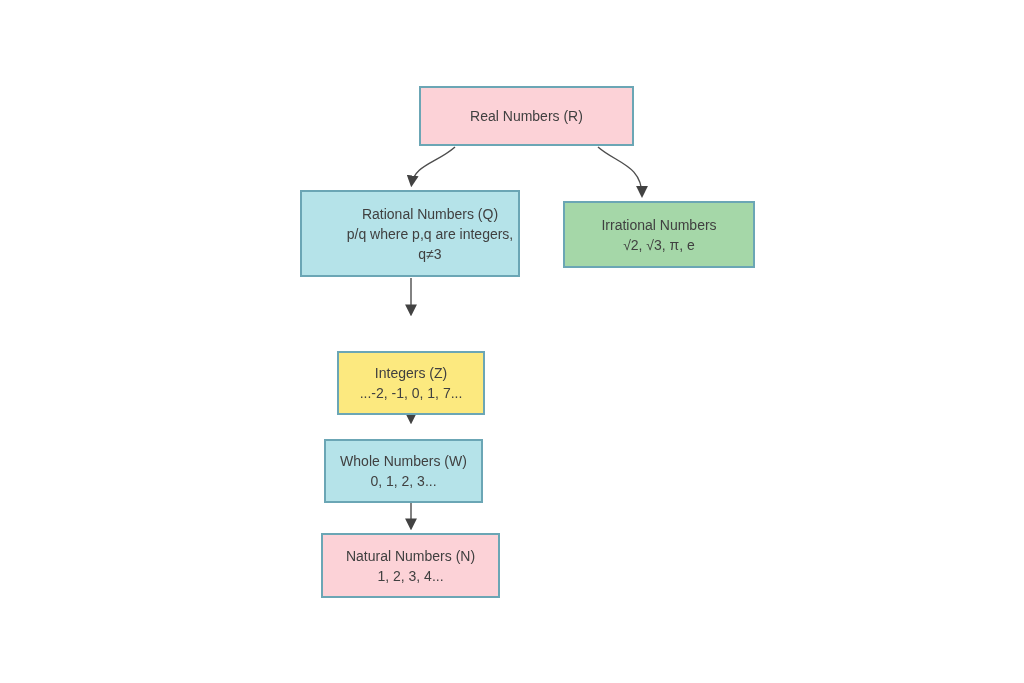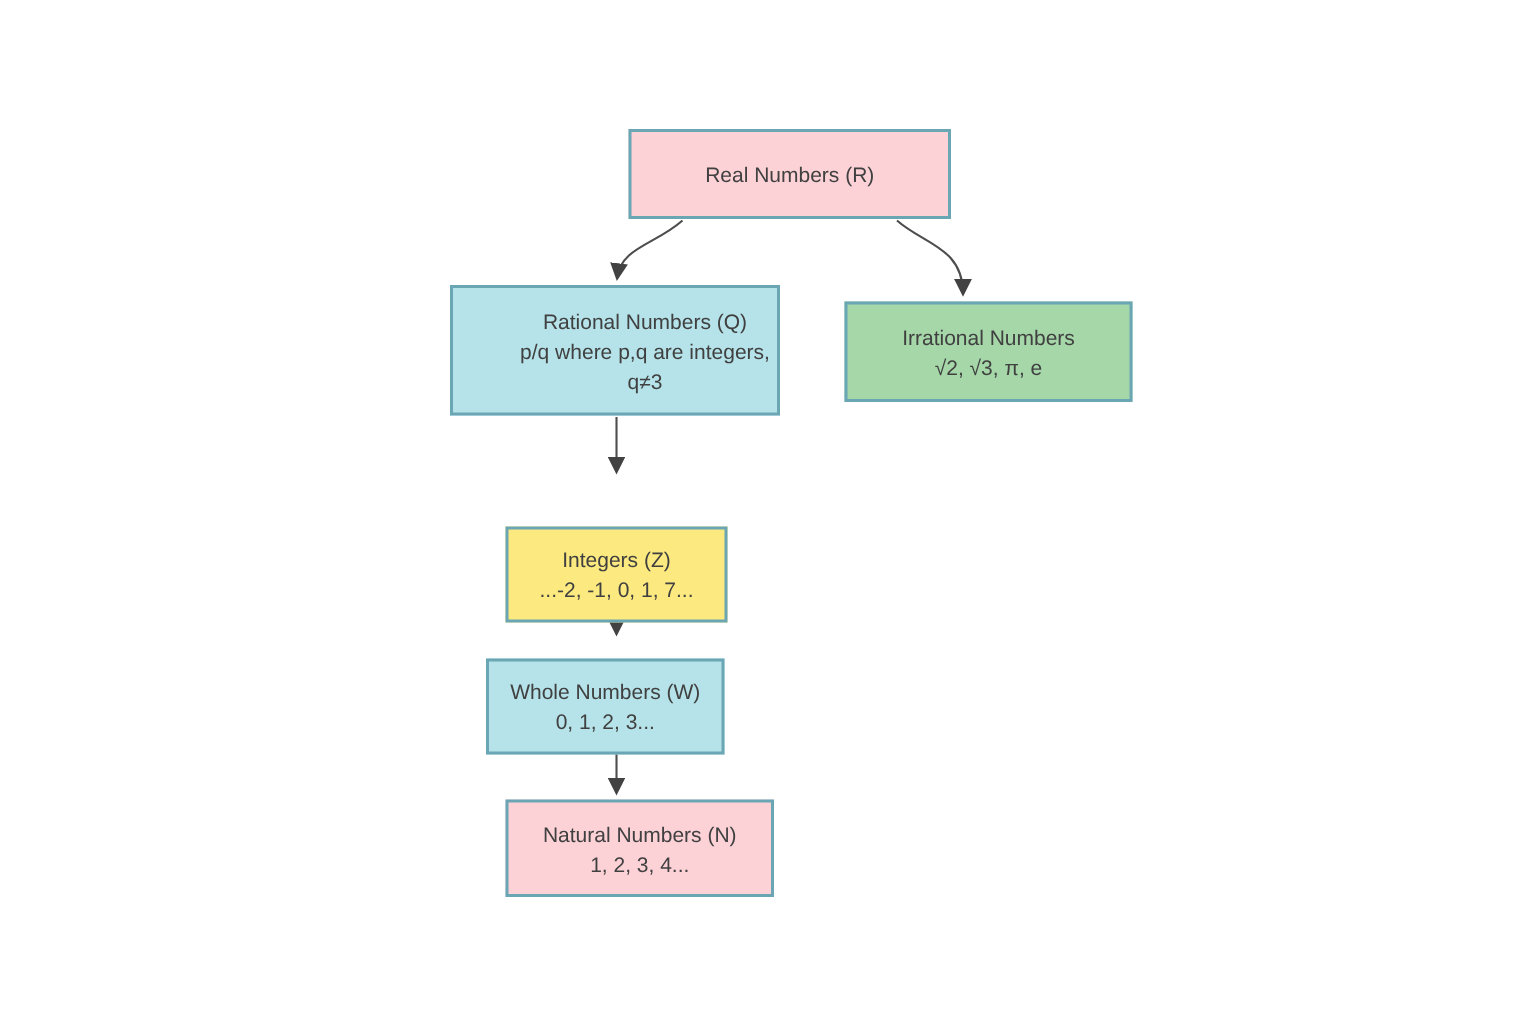--- a/index.html
+++ b/index.html
@@ -40,21 +40,21 @@
     line-height: 20px;
     cursor: default;
   }
   .node .line { white-space: nowrap; }
 
   .node-real       { left: 419px; top:  86px; width: 215px; height: 60px; }
   .node-rational   { left: 300px; top: 190px; width: 220px; height: 87px; padding-left: 40px; }
   .node-irrational { left: 563px; top: 201px; width: 192px; height: 67px; }
   .node-integers   { left: 337px; top: 319px; width: 148px; height: 64px; }
   .node-whole      { left: 324px; top: 427px; width: 159px; height: 64px; margin-top: 12px; }
-  .node-natural    { left: 321px; top: 533px; width: 179px; height: 65px; margin-left: 16px; }
+  .node-natural    { left: 321px; top: 533px; width: 179px; height: 65px; }
 </style>
 </head>
 <body>
 
 <div class="canvas">
 
   <svg class="connector-layer" viewBox="0 0 1024 683" xmlns="http://www.w3.org/2000/svg">
     <defs>
       <marker id="arrowhead" viewBox="0 0 10 10" refX="8" refY="5" markerWidth="8.5" markerHeight="8.5" orient="auto-start-reverse">
         <path d="M0,0 L10,5 L0,10 z" fill="#424242"></path>

